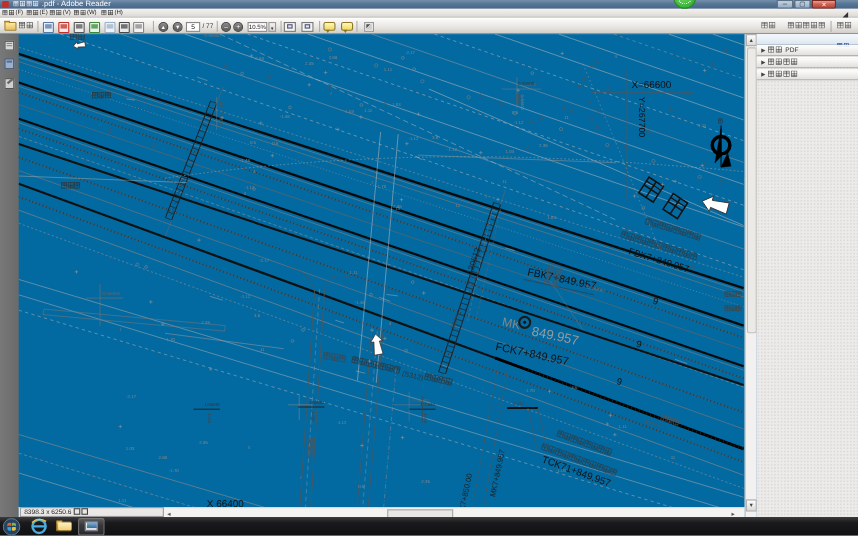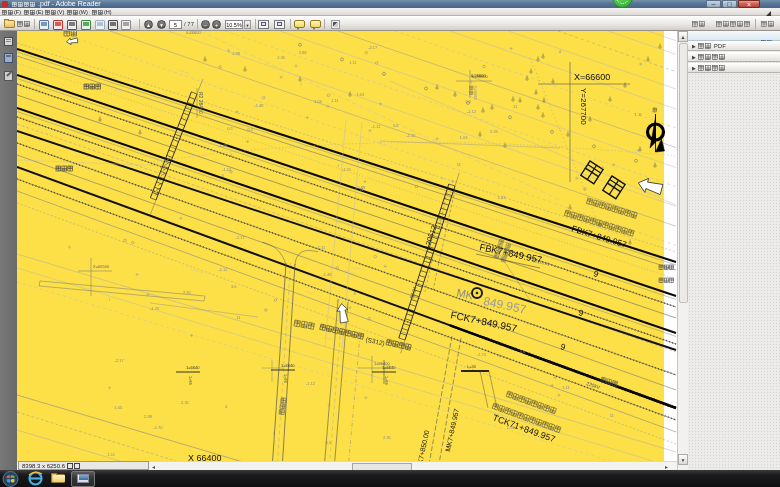--- a/index.html
+++ b/index.html
@@ -234,21 +234,21 @@
         </g>
       </svg><svg width="6" height="6" style="vertical-align:middle;margin-right:1px;">
         <g stroke="#444" stroke-width="0.5" fill="none">
           <rect x="0.5" y="0.5" width="5" height="5"></rect>
           <line x1="0.5" y1="3.0" x2="5.5" y2="3.0"></line>
           <line x1="3.0" y1="0.5" x2="3.0" y2="5.5"></line>
           <line x1="0.5" y1="4.5" x2="5.5" y2="4.5"></line>
         </g>
       </svg></div>
   </div>
-<div class="abs" style="left:0;top:31px;width:664px;height:439px;background:#fde047">
+<div class="abs" style="left:0;top:31px;width:780px;height:439px;background:#0369a1">
     <div class="abs" style="left:0;top:0;width:17px;height:439px;background:linear-gradient(90deg,#787878,#6a6a6a)">
       <div class="abs" style="left:4px;top:6px;width:9px;height:9px;background:#d8d8d8;border:1px solid #4a4a4a"></div>
       <div class="abs" style="left:6px;top:8px;width:5px;height:1px;background:#888"></div>
       <div class="abs" style="left:6px;top:10px;width:5px;height:1px;background:#888"></div>
       <div class="abs" style="left:4px;top:22px;width:9px;height:10px;background:#9ab0c8;border:1px solid #44506a"></div>
       <div class="abs" style="left:6px;top:24px;width:5px;height:2px;background:#5a7290"></div>
       <div class="abs" style="left:4px;top:40px;width:9px;height:10px;background:#cfcfcf;border:1px solid #555"></div>
       <div class="abs" style="left:5.5px;top:42px;width:6px;height:1.5px;background:#666;transform:rotate(-40deg)"></div>
     </div>
     <svg class="abs" style="left:17px;top:0" width="660" height="439" viewBox="17 31 660 439">

